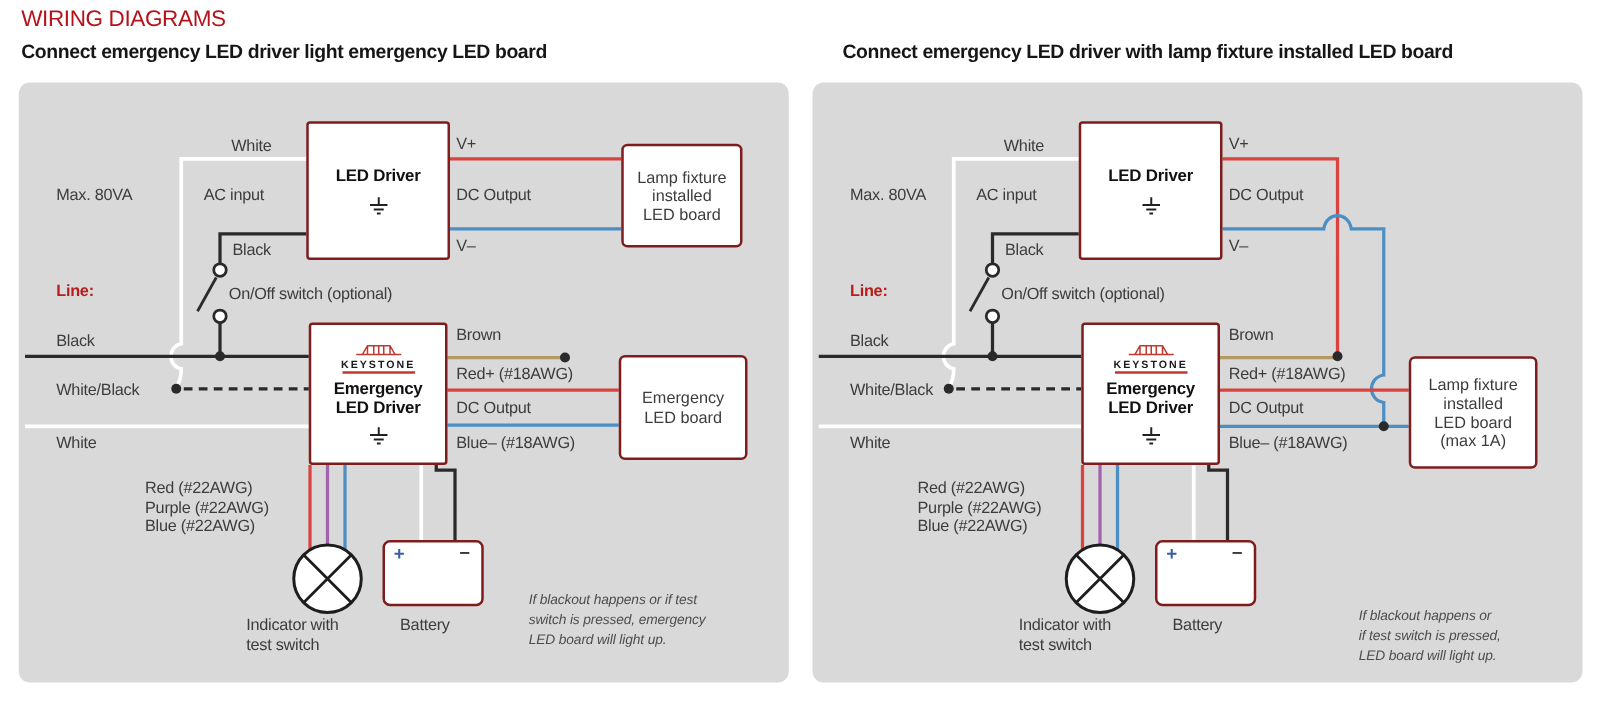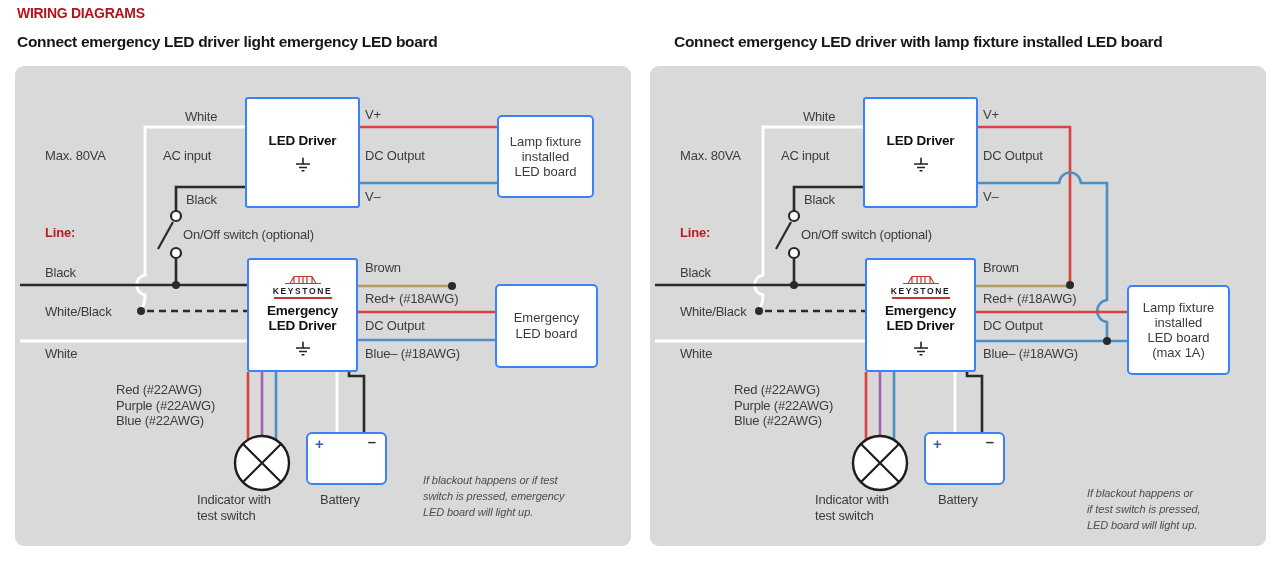--- a/index.html
+++ b/index.html
@@ -1,23 +1,23 @@
 <!DOCTYPE html>
 <html><head>
 <meta charset="utf-8">
 <style>
   html,body{margin:0;padding:0;}
   body{width:1280px;height:564px;background:#ffffff;position:relative;
        font-family:"Liberation Sans", sans-serif;color:#3c3c3c;overflow:hidden;}
   .abs{position:absolute;}
-  .title{left:17px;top:5px;font-size:14px;font-weight:bold;color:#b5121b;letter-spacing:-0.3px;}
+  .title{left:17px;top:5px;font-size:18px;font-weight:normal;color:#b5121b;letter-spacing:-0.3px;}
   .subtitle{top:33px;font-size:15.5px;font-weight:bold;color:#161616;letter-spacing:-0.3px;}
   .panel{top:66px;width:616px;height:480px;background:#d9d9d9;border-radius:9px;}
   .wires{position:absolute;left:0;top:0;}
-  .box{position:absolute;background:#ffffff;border:2px solid #3b82f6;border-radius:3px;
+  .box{position:absolute;background:#ffffff;border:2px solid #7f1d1d;border-radius:3px;
        display:flex;flex-direction:column;align-items:center;justify-content:center;
        text-align:center;box-sizing:border-box;}
   .box-title{font-size:13.5px;font-weight:bold;color:#111;letter-spacing:-0.2px;}
   .ml{white-space:pre-line;}
   .lbl{position:absolute;font-size:13px;color:#3c3c3c;letter-spacing:-0.2px;line-height:15.5px;white-space:pre-line;}
   .lbl.b{font-weight:bold;color:#b91c1c;}
   .note{position:absolute;font-size:11px;font-style:italic;color:#4c4c4c;line-height:1.45;white-space:pre-line;letter-spacing:-0.1px;}
   .brand{font-size:8.5px;font-weight:bold;letter-spacing:1.6px;color:#1c1c1c;margin-top:1px;}
   .brand-rule{width:58px;height:2px;background:#c03a31;margin:1px 0 4px 0;}
   .batt-sign{position:absolute;font-size:15px;font-weight:bold;line-height:14px;}

